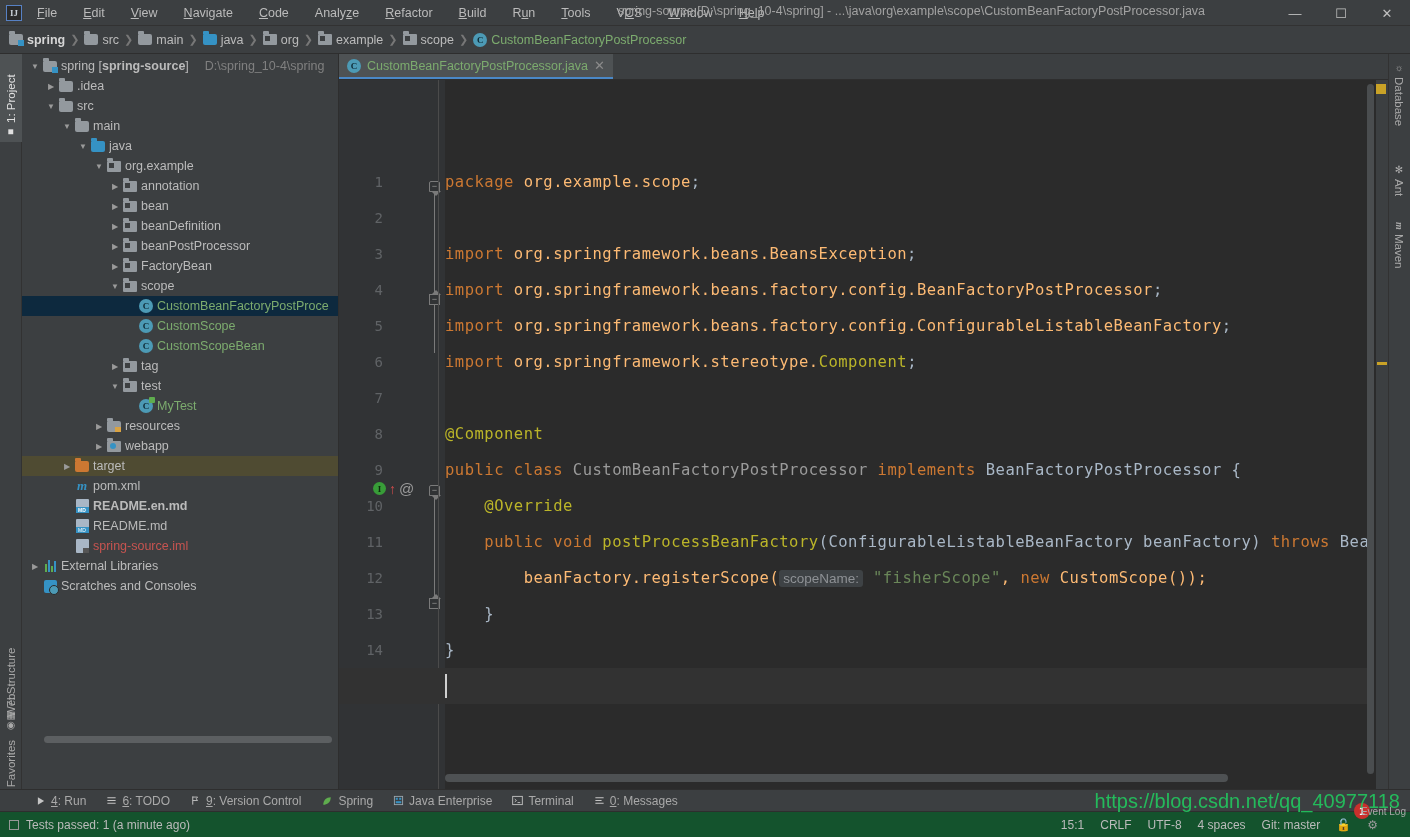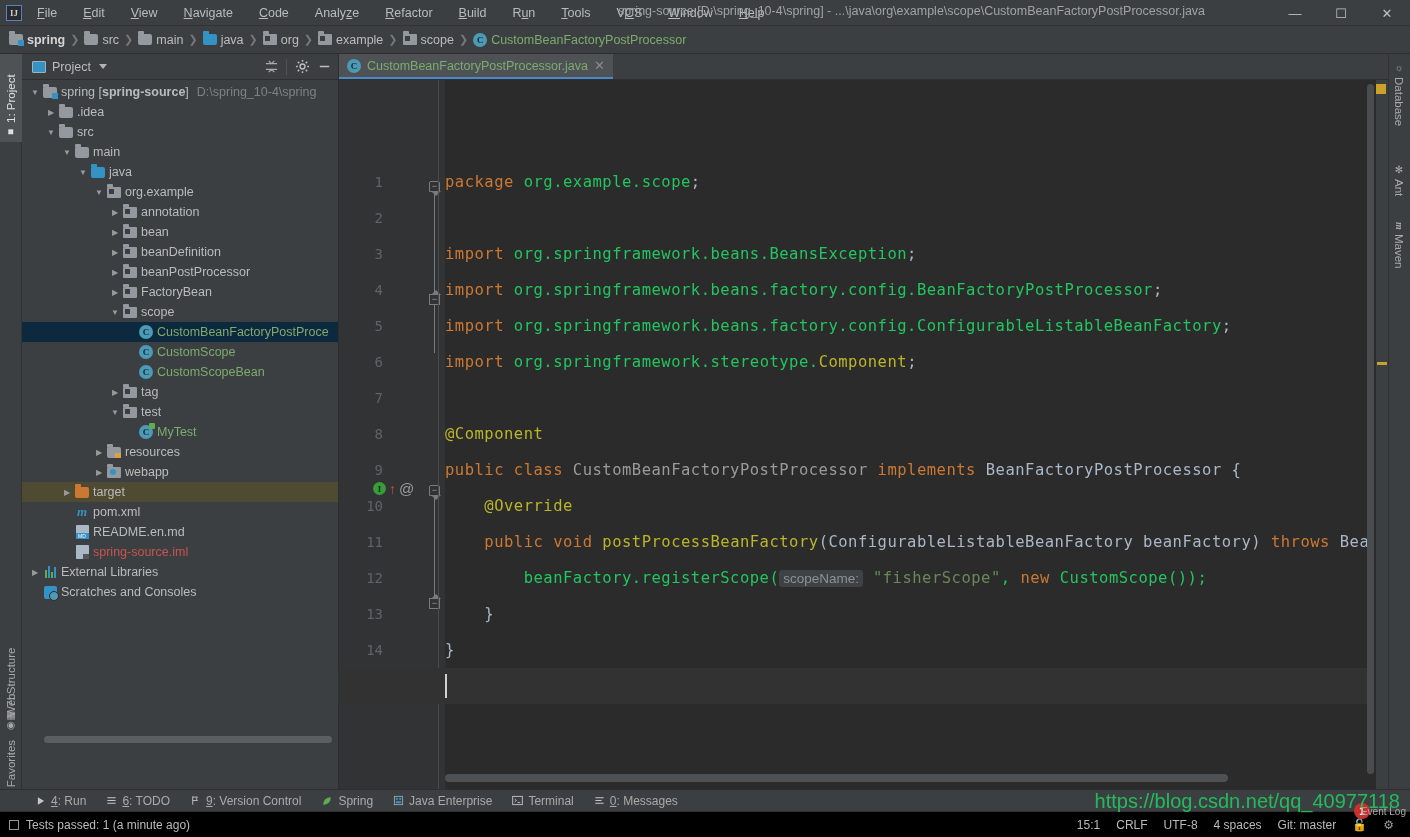--- a/index.html
+++ b/index.html
@@ -156,21 +156,21 @@
     color: #bbbbbb; white-space: nowrap; cursor: default; padding-right: 4px;
   }
   .trow.selected { background: #0d293e; }
   .trow.excluded { background: #4f4b32; }
   .trow .twist {
     width: 14px; display: flex; align-items: center; justify-content: center;
     color: #9a9a9a; font-size: 8px; flex: none;
   }
   .trow .ticon { width: 16px; display: flex; align-items: center; justify-content: center; flex: none; margin-right: 3px; }
   .trow .tlabel { overflow: hidden; text-overflow: clip; }
-  .tlabel .dim { color: #808080; margin-left: 8px; }
+  .tlabel .dim { color: #808080; margin-left: 16px; }
   .tlabel.green { color: #7cab6e; }
   .tlabel.red { color: #c75450; }
 
   .ic-md {
     width: 13px; height: 14px; background: #a9b7c6; position: relative; border-radius: 1px;
   }
   .ic-md::after {
     content: 'MD'; position: absolute; left: 0; bottom: 0; width: 13px; height: 6px;
     background: #3592c4; color: #fff; font-size: 5px; line-height: 6px; text-align: center;
     font-family: "Liberation Sans", sans-serif;
@@ -257,21 +257,21 @@
     position: absolute; left: 106px; top: 0; right: 0; height: 711px;
     font-family: "DejaVu Sans Mono", monospace; font-size: 15.5px;
   }
   .cline {
     position: absolute; left: 0; height: 36px; line-height: 36px; white-space: pre;
     letter-spacing: 0.5px;
   }
   .cline.caretline { background: #323232; left: -106px; width: 1160px; padding-left: 106px; }
   .kw { color: #cc7832; }
   .an { color: #bbb529; }
-  .pl { color: #22c55e; }
+  .pl { color: #fdba74; }
   .cls { color: #a9b7c6; }
   .clsdim { color: #9a9a9a; }
   .str { color: #6a8759; }
   .brk { color: #a9b7c6; }
   .hint {
     background: #3e4245; color: #8e9195; border-radius: 3px;
     padding: 1px 4px; font-size: 13.5px; font-family: "Liberation Sans", sans-serif;
     letter-spacing: 0;
   }
   .caret {
@@ -327,26 +327,26 @@
     border-top: 1px solid #2e2e2e;
   }
   .twb-item {
     display: flex; align-items: center; gap: 5px; padding: 2px 10px;
     color: #a9a9a9; font-size: 12px; cursor: default; white-space: nowrap;
   }
   .twb-item u { text-decoration: underline; }
 
   .statusbar {
     position: absolute; left: 0; bottom: 0; width: 1410px; height: 26px;
-    background: #000000; display: flex; align-items: center;
+    background: #14532d; display: flex; align-items: center;
     border-top: 1px solid #2e2e2e;
   }
   .sb-left { display: flex; align-items: center; gap: 6px; padding-left: 8px; }
   .sb-msg { color: #bbbbbb; font-size: 12px; }
-  .sb-right { margin-left: auto; display: flex; align-items: center; gap: 0; padding-right: 8px; }
+  .sb-right { margin-left: auto; display: flex; align-items: center; gap: 0; padding-right: 24px; }
   .sb-cell { color: #bbbbbb; font-size: 12px; padding: 2px 8px; cursor: default; white-space: nowrap; }
 
   .eventbadge {
     position: absolute; right: 40px; bottom: 18px; width: 16px; height: 16px;
     border-radius: 50%; background: #c9302c; color: #fff; font-size: 10px;
     display: flex; align-items: center; justify-content: center; font-weight: bold;
   }
   .eventlabel {
     position: absolute; right: 4px; bottom: 20px; color: #a9a9a9; font-size: 10px;
   }
@@ -560,44 +560,20 @@
       <span class="vtab-ico">✻</span>
       <span>Ant</span>
     </div>
     <div class="vtab-r" style="top:164px; height:72px;">
       <span class="vtab-ico" style="font-style:italic;font-weight:bold;font-family:'Liberation Serif',serif;">m</span>
       <span>Maven</span>
     </div>
   </div>
 
   <div class="projpanel">
-    <div class="proj-header">
-      <div class="proj-header-icon"></div>
-      <span class="proj-title">Project</span>
-      <span class="caret-dn" style="margin-left:8px"></span>
-      <div class="proj-header-right">
-        <div class="hicon">
-          <svg width="15" height="15" viewBox="0 0 16 16">
-              <path d="M2 5 H14 M5 2 L8 5 L11 2 M2 11 H14 M5 14 L8 11 L11 14" stroke="#a9a9a9" stroke-width="1.3" fill="none"></path>
-            </svg>
-        </div>
-        <div class="vdiv"></div>
-        <div class="hicon">
-          <svg width="15" height="15" viewBox="0 0 16 16">
-              <circle cx="8" cy="8" r="2.6" fill="none" stroke="#bcbcbc" stroke-width="1.5"></circle>
-              <path d="M8 1 v2 M8 13 v2 M1 8 h2 M13 8 h2 M3 3 l1.5 1.5 M11.5 11.5 L13 13 M13 3 l-1.5 1.5 M4.5 11.5 L3 13" stroke="#bcbcbc" stroke-width="1.6"></path>
-            </svg>
-        </div>
-        <div class="hicon">
-          <svg width="15" height="15" viewBox="0 0 16 16">
-              <path d="M3 8 H13" stroke="#bcbcbc" stroke-width="1.6"></path>
-            </svg>
-        </div>
-      </div>
-    </div>
 
     <div class="tree" id="tree-root">
         <div class="trow" style="padding-left: 6px;">
           <span class="twist">▼</span>
           <span class="ticon">
             <span class="ic ic-modroot"></span>
           </span>
           <span class="tlabel ">spring [<b>spring-source</b>]<span class="dim">D:\spring_10-4\spring</span></span>
         </div>
         <div class="trow" style="padding-left: 22px;">
@@ -740,26 +716,33 @@
           </span>
           <span class="tlabel ">target</span>
         </div>
         <div class="trow" style="padding-left: 38px;">
           <span class="twist"></span>
           <span class="ticon">
             <span class="ic-m">m</span>
           </span>
           <span class="tlabel ">pom.xml</span>
         </div>
+        <div class="trow" style="padding-left: 38px; font-weight: bold;">
+          <span class="twist"></span>
+          <span class="ticon">
+            <span class="ic-md"></span>
+          </span>
+          <span class="tlabel ">README.en.md</span>
+        </div>
         <div class="trow" style="padding-left: 38px;">
           <span class="twist"></span>
           <span class="ticon">
             <span class="ic-md"></span>
           </span>
-          <span class="tlabel ">README.en.md</span>
+          <span class="tlabel ">README.md</span>
         </div>
         <div class="trow" style="padding-left: 38px;">
           <span class="twist"></span>
           <span class="ticon">
             <span class="ic-iml"></span>
           </span>
           <span class="tlabel red">spring-source.iml</span>
         </div>
         <div class="trow" style="padding-left: 6px;">
           <span class="twist">▶</span>

